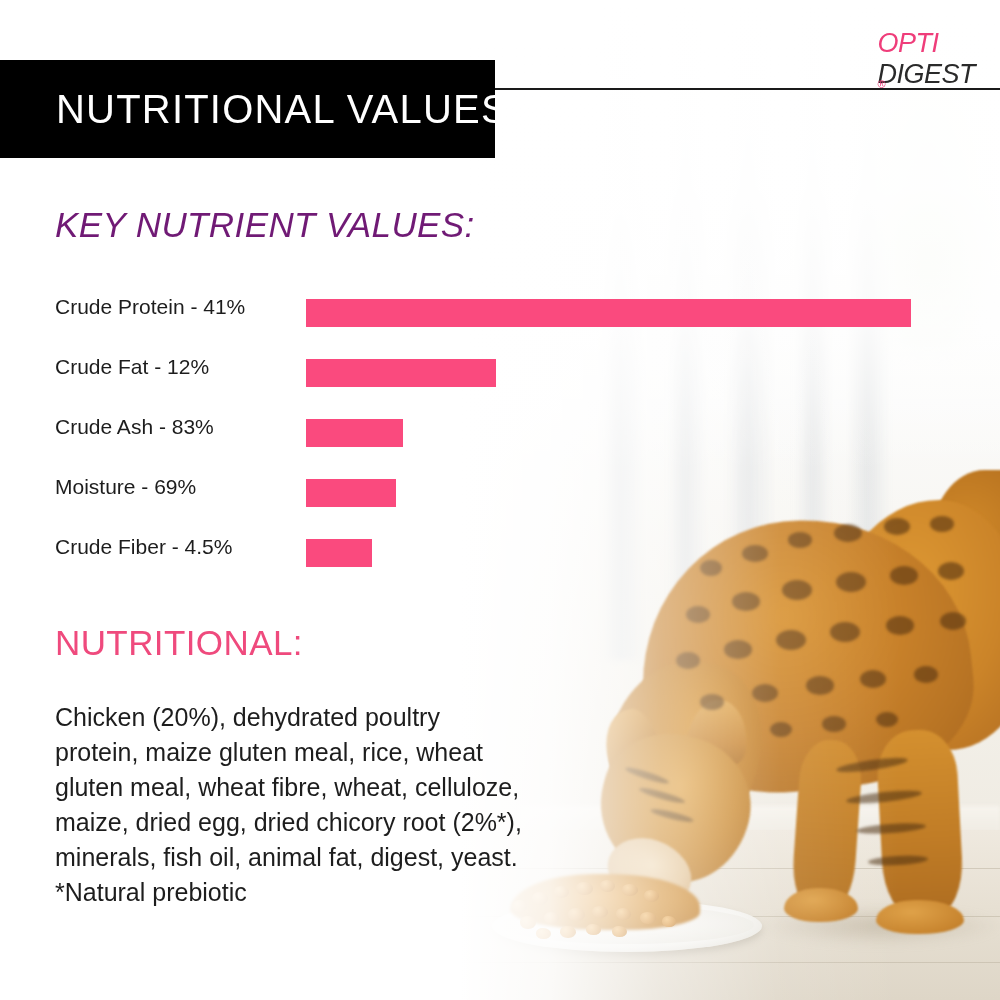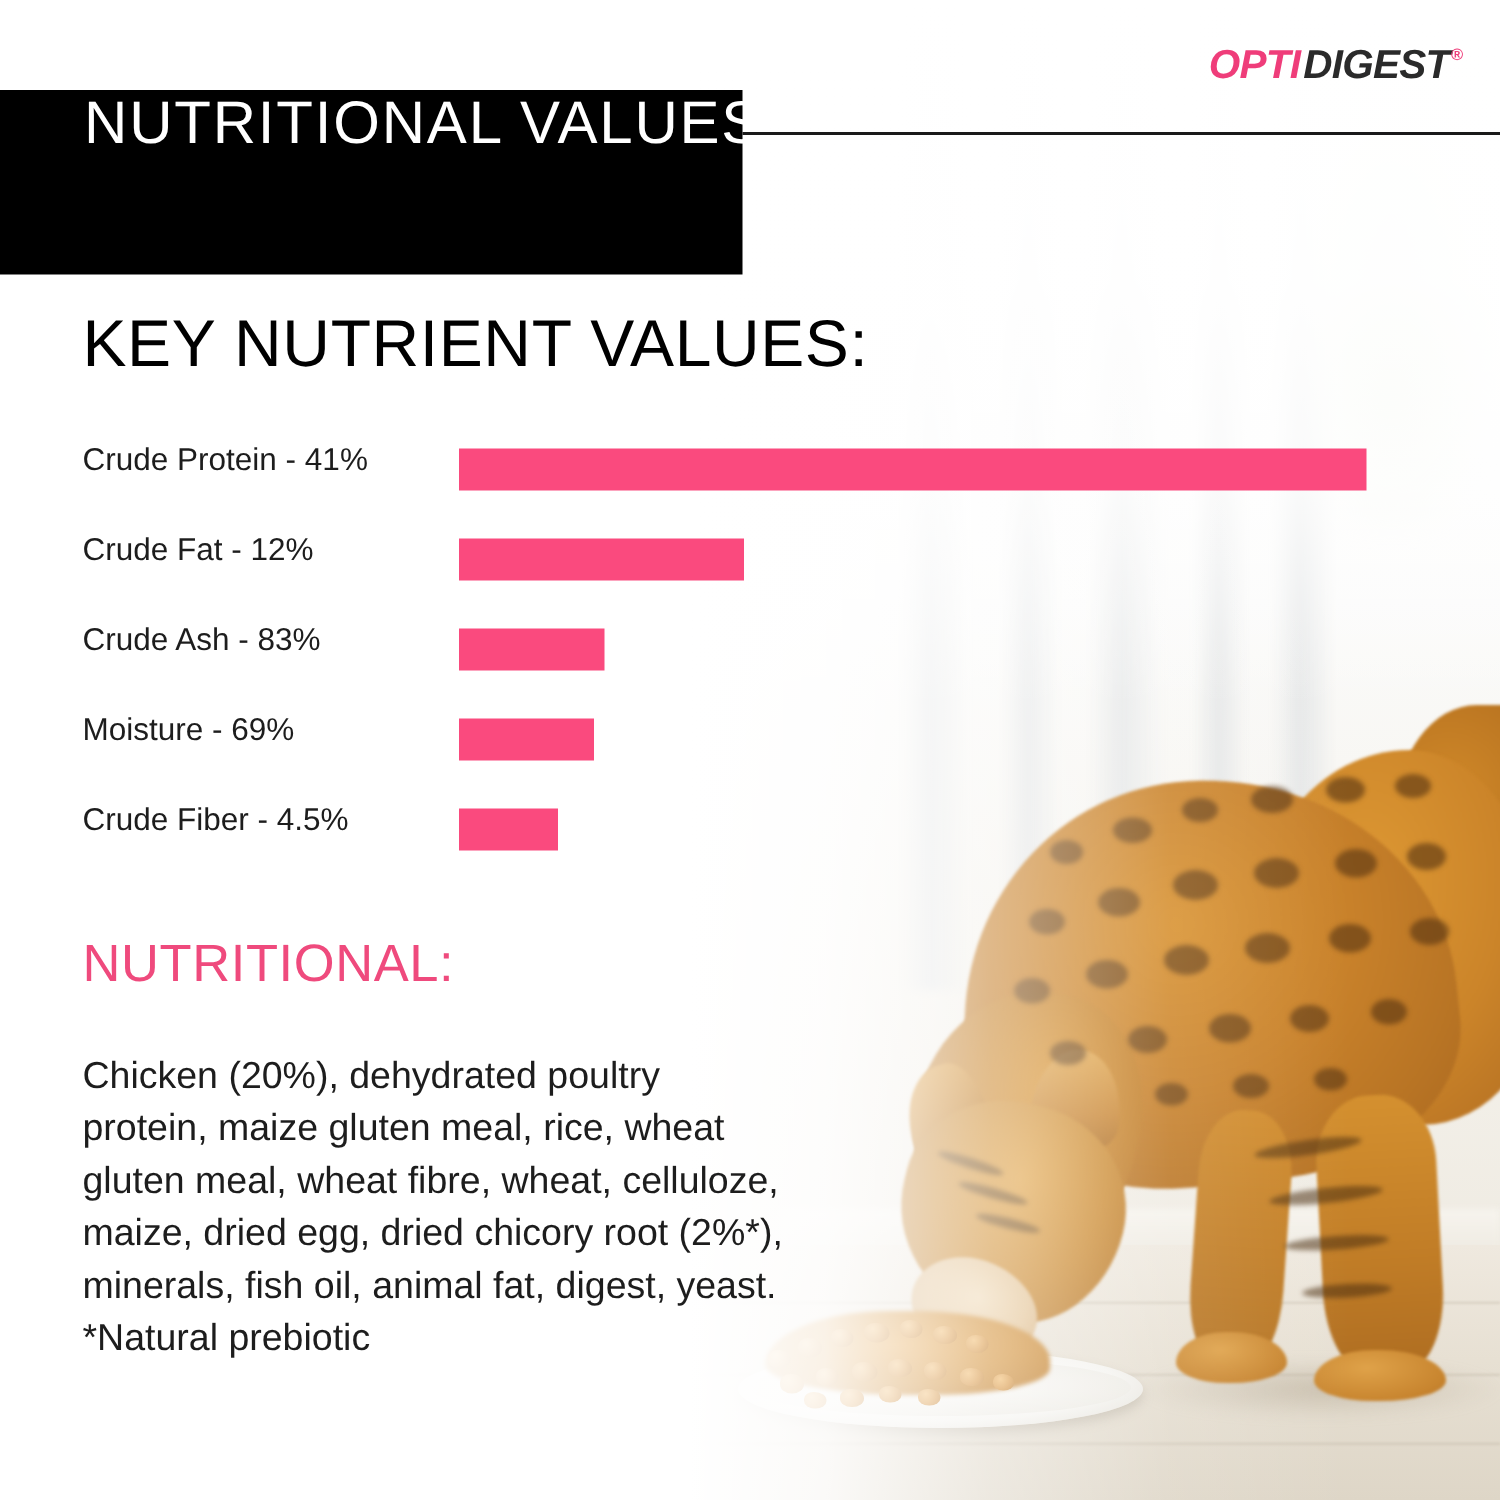--- a/index.html
+++ b/index.html
@@ -227,24 +227,24 @@
 
   
   #content {
     position: absolute;
     inset: 0;
   }
 
   #title-banner {
     position: absolute;
     left: 0; top: 60px;
-    width: 495px; height: 123px;
+    width: 495px; height: 98px;
     background: #000000;
     display: flex;
-    align-items: flex-start;
+    align-items: center;
   }
   #title-text {
     color: #ffffff;
     font-size: 40px;
     letter-spacing: 1.2px;
     font-weight: 400;
     padding-left: 56px;
     white-space: nowrap;
   }
   #title-rule {
@@ -254,44 +254,46 @@
     background: #1a1a1a;
   }
 
   
   #logo {
     position: absolute;
     right: 25px; top: 28px;
     display: flex;
     align-items: baseline;
     font-style: italic;
-    font-weight: bold;
+    font-weight: normal;
     font-size: 27px;
     letter-spacing: -0.5px;
     white-space: nowrap;
+    flex-direction: column;
   }
   #logo .opti { color: #ef3d7a; }
   #logo .digest { color: #2a2a2a; margin-left: 2px; }
   #logo .reg {
     color: #ef3d7a;
     font-size: 11px;
     font-style: normal;
     position: relative;
     top: -12px;
     margin-left: 1px;
   }
 
   #kn-heading {
     position: absolute;
     left: 55px; top: 205px;
-    color: #000000;
-    font-size: 44px;
+    color: #701a75;
+    font-size: 35px;
     letter-spacing: .4px;
     font-weight: 400;
     white-space: nowrap;
+    font-style: italic;
   }
 
   
   #chart {
     position: absolute;
     left: 55px; top: 293px;
     width: 880px;
   }
   .row {
     position: relative;

